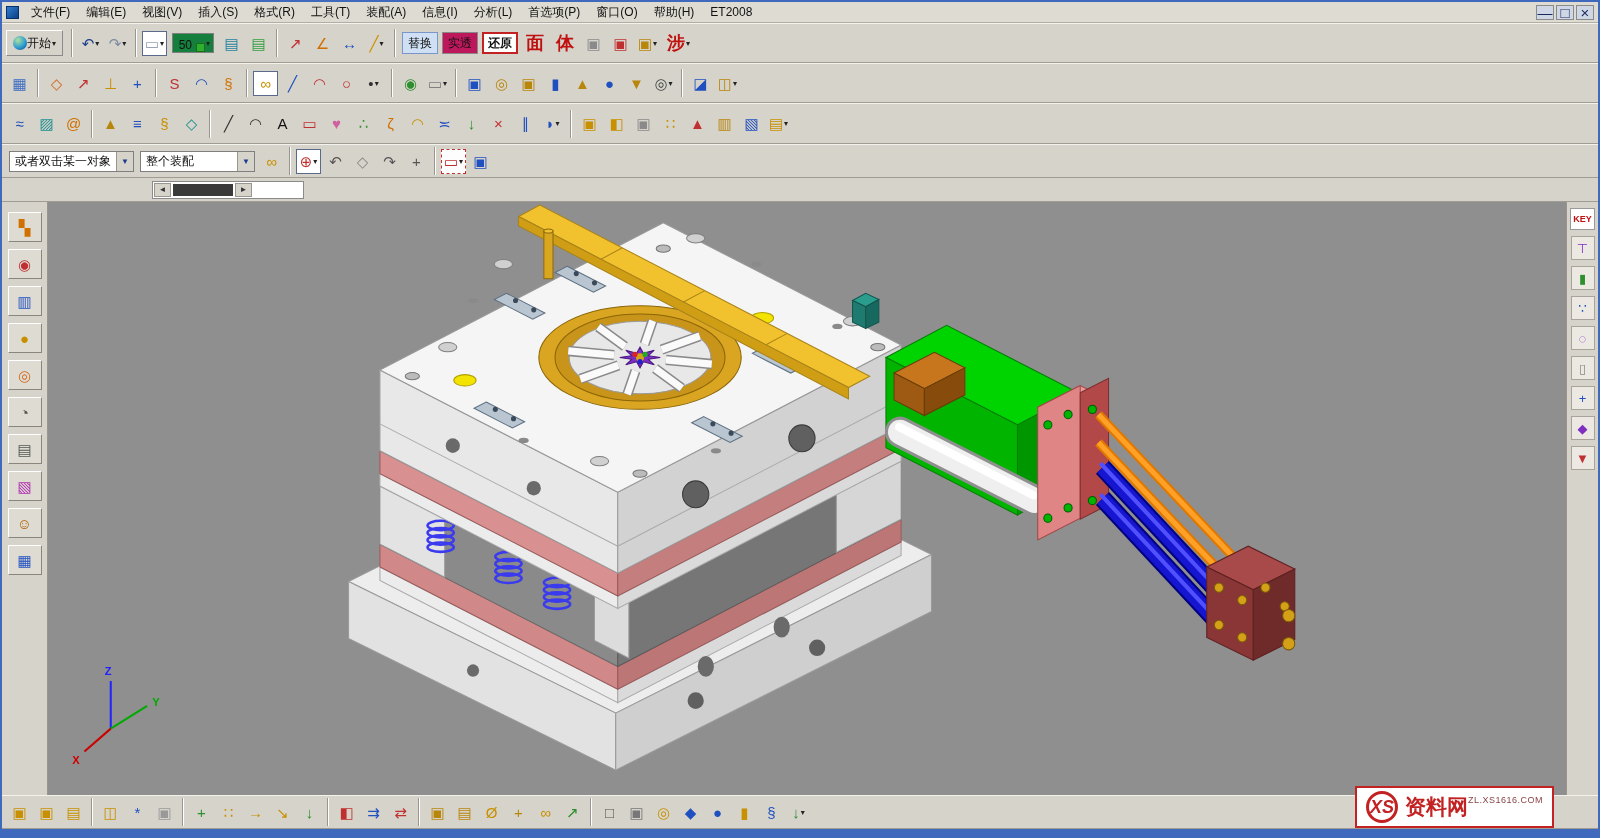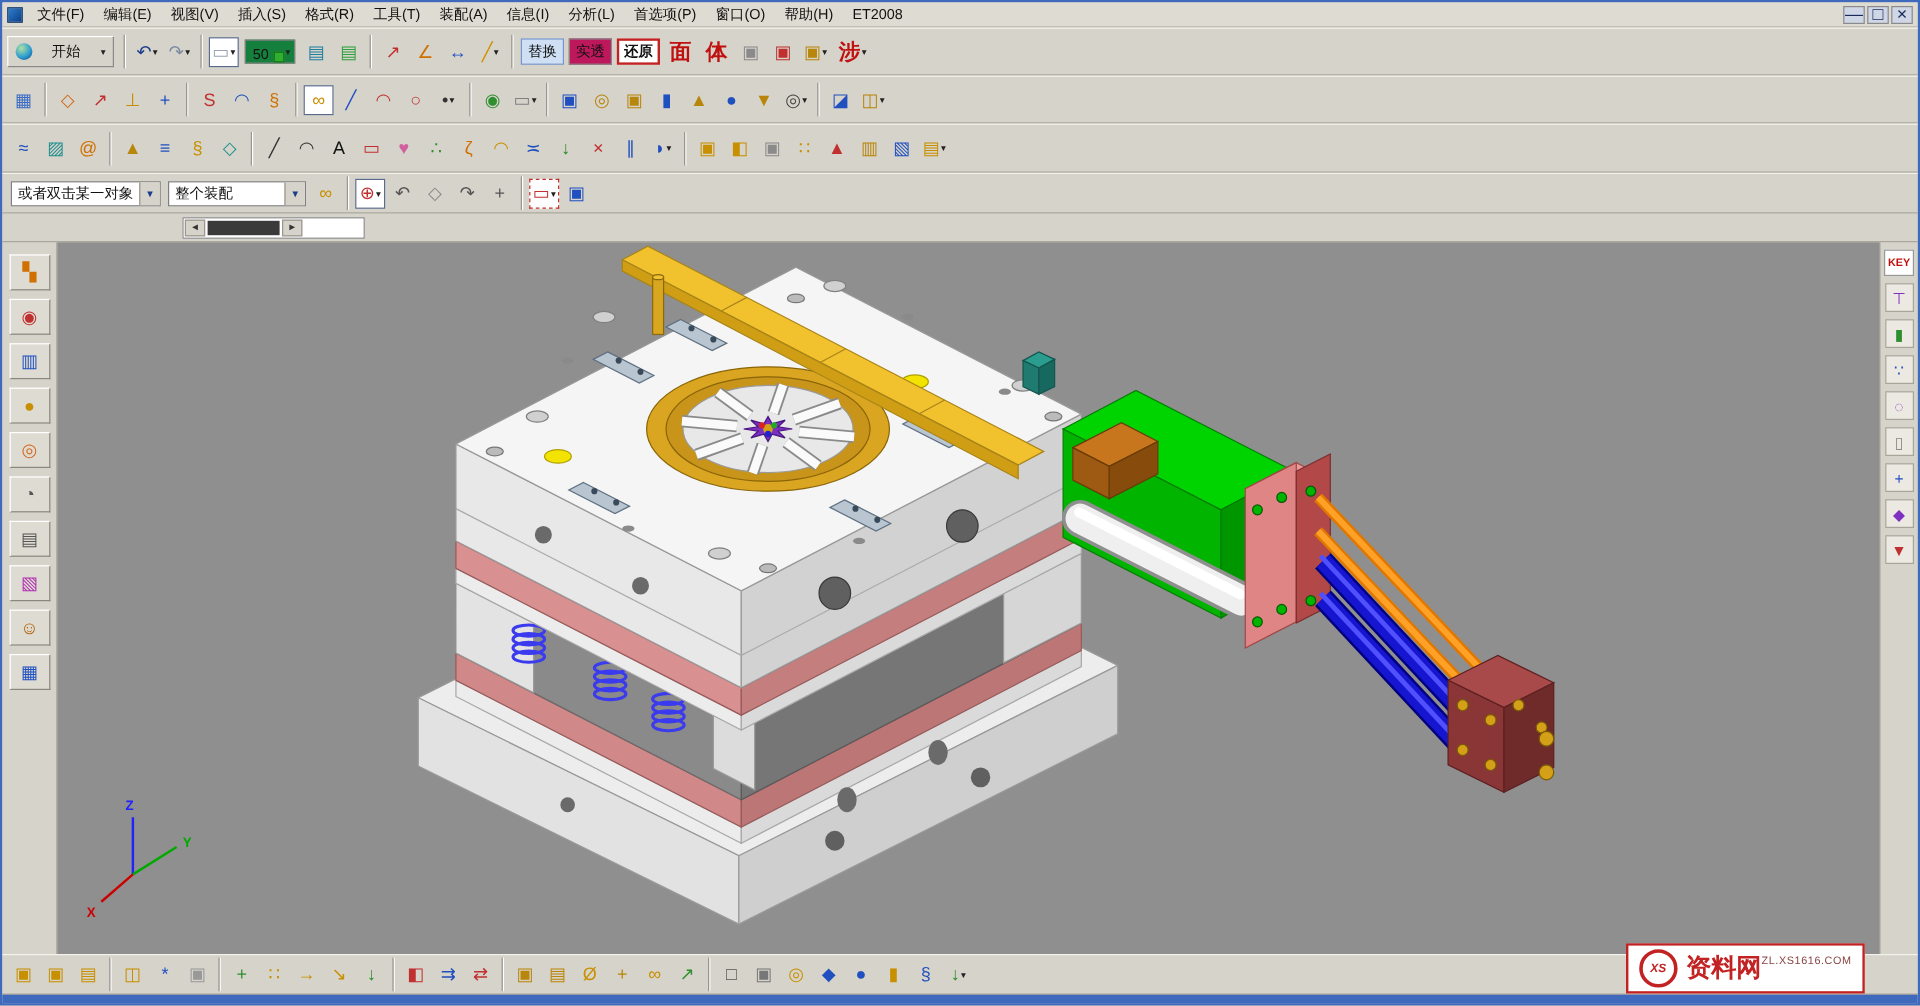--- a/index.html
+++ b/index.html
@@ -19,21 +19,21 @@
   .gl{font-size:15px;line-height:1}
   .boxed{border:1px solid #5a6a8a;background:#ffffff}
   .dashedbox{border:1px dashed #c03030;background:#fdfdfd}
   .sep{width:0;height:28px;border-left:1px solid #9a968e;border-right:1px solid #ffffff;margin:0 4px}
   .dd{font-size:8px;color:#222;margin-left:1px;align-self:center}
   .txtbtn{display:inline-flex;align-items:center;justify-content:center;margin:0 2px;height:22px;white-space:nowrap}
   .tb-blue{background:#cfe0f5;border:1px solid #7a96c8;padding:0 5px}
   .tb-plain{background:#be185d;border:1px solid #888888;padding:0 5px}
   .tb-redbox{background:#ffffff;border:2px solid #c22222;padding:0 4px;font-weight:bold}
   .tb-redchar{color:#c01010;font-size:18px;font-weight:bold;padding:0 4px;font-family:"Liberation Serif","DejaVu Serif",serif;background:transparent;border:none}
-  .startbtn{display:flex;align-items:center;gap:16px;border:1px solid;border-color:#ffffff #8a8a8a #8a8a8a #ffffff;background:#d6d3ca;padding:2px 6px;margin-right:4px;height:26px}
+  .startbtn{display:flex;align-items:center;gap:0;border:1px solid;border-color:#ffffff #8a8a8a #8a8a8a #ffffff;background:#d6d3ca;padding:2px 6px;margin-right:4px;height:26px}
   .orb{width:14px;height:14px;border-radius:50%;background:radial-gradient(circle at 35% 30%,#aee0a0,#2f9fd0 55%,#0b3f86)}
   .zoombox{display:flex;align-items:flex-end;background:#15803d;border:1px solid #7f7f7f;height:20px;padding:0 3px;margin:0 4px}
   .zoomval{min-width:16px;text-align:right}
   .zoomgreen{width:9px;height:9px;background:#2fae2f;border:1px solid #177017;margin-left:4px}
   .ddbox{display:flex;align-items:center;background:#ffffff;border:1px solid #7f7f7f;height:21px;margin:0 3px}
   .ddtext{padding:0 5px;white-space:nowrap;min-width:96px}
   .ddarrow{width:17px;height:19px;background:#d6d3ca;border-left:1px solid #9a968e;display:flex;align-items:center;justify-content:center;font-size:8px;color:#1a3c8c}
   
   .promptbar{height:22px;background:#d6d3ca;border-top:1px solid #f4f2ec;border-bottom:1px solid #a09c92;display:flex;align-items:center;font-weight:bold;padding-left:8px;flex:0 0 auto}
   .subbar{height:24px;background:#d6d3ca;display:flex;align-items:center;border-bottom:1px solid #a09c92;flex:0 0 auto}
@@ -47,21 +47,21 @@
   .viewport{flex:1;background:#8f8f8f;position:relative;overflow:hidden}
   .viewport svg{position:absolute;inset:0}
   .rightpanel{width:32px;background:#d6d3ca;border-left:1px solid #9a968e;display:flex;flex-direction:column;align-items:center;padding-top:6px;gap:6px;flex:0 0 auto}
   .rightpanel .tbi{width:24px;height:24px;background:#ece9e2;border:1px solid #a8a49a}
   .rightpanel .gl{font-size:13px}
   .keybox{width:25px;height:22px;background:#ffffff;border:1px solid #999999;color:#c01010;font-weight:bold;font-size:9px;display:flex;align-items:center;justify-content:center}
   .bottombar{height:34px;flex:0 0 auto}
   .bluestrip{height:7px;background:#3f69bd;flex:0 0 auto}
   
   .watermark{position:fixed;right:46px;bottom:10px;background:#ffffff;border:2px solid #c22222;display:flex;align-items:center;padding:3px 9px;gap:7px;z-index:99}
-  .wmlogo{width:32px;height:32px;border-radius:50%;border:3px solid #c22222;color:#c22222;font-style:italic;font-weight:bold;display:flex;align-items:center;justify-content:center;font-size:10px}
+  .wmlogo{width:32px;height:32px;border-radius:50%;border:3px solid #c22222;color:#c22222;font-style:italic;font-weight:bold;display:flex;align-items:center;justify-content:center;font-size:18px}
   .wmcol{display:flex;flex-direction:row;line-height:1.05}
   .wmtitle{color:#c22222;font-size:21px;font-weight:bold}
   .wmurl{color:#8a4444;font-size:9px;letter-spacing:.5px}
 </style>
 </head>
 <body>
 
 <div class="frame">
 
   <div class="menubar">

